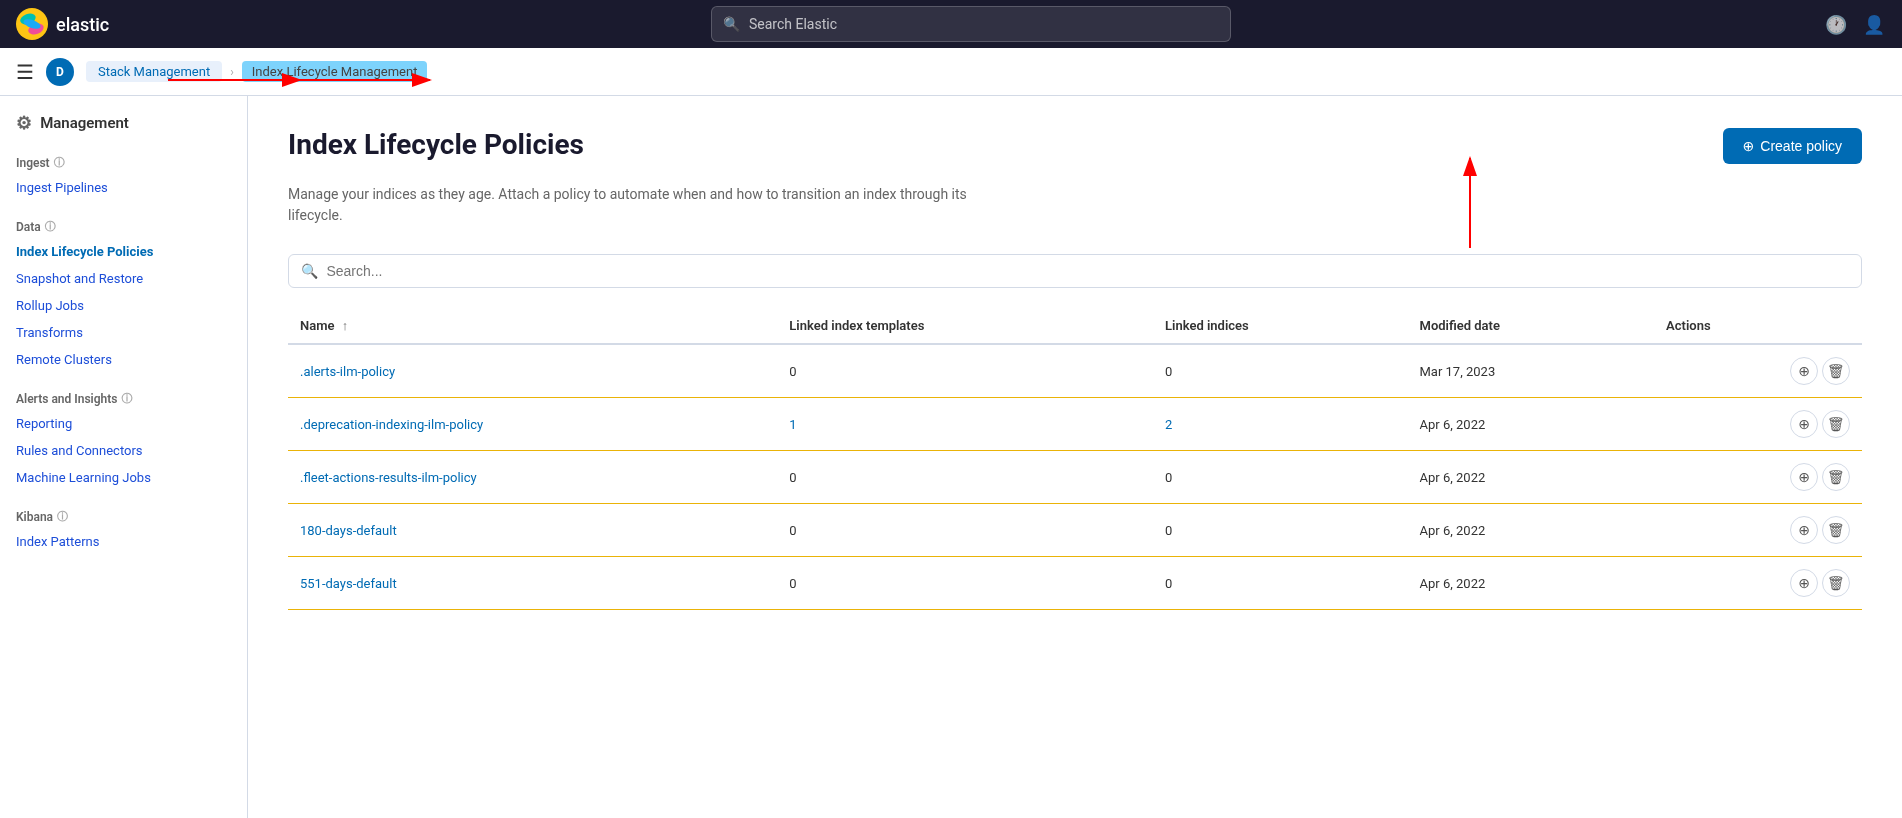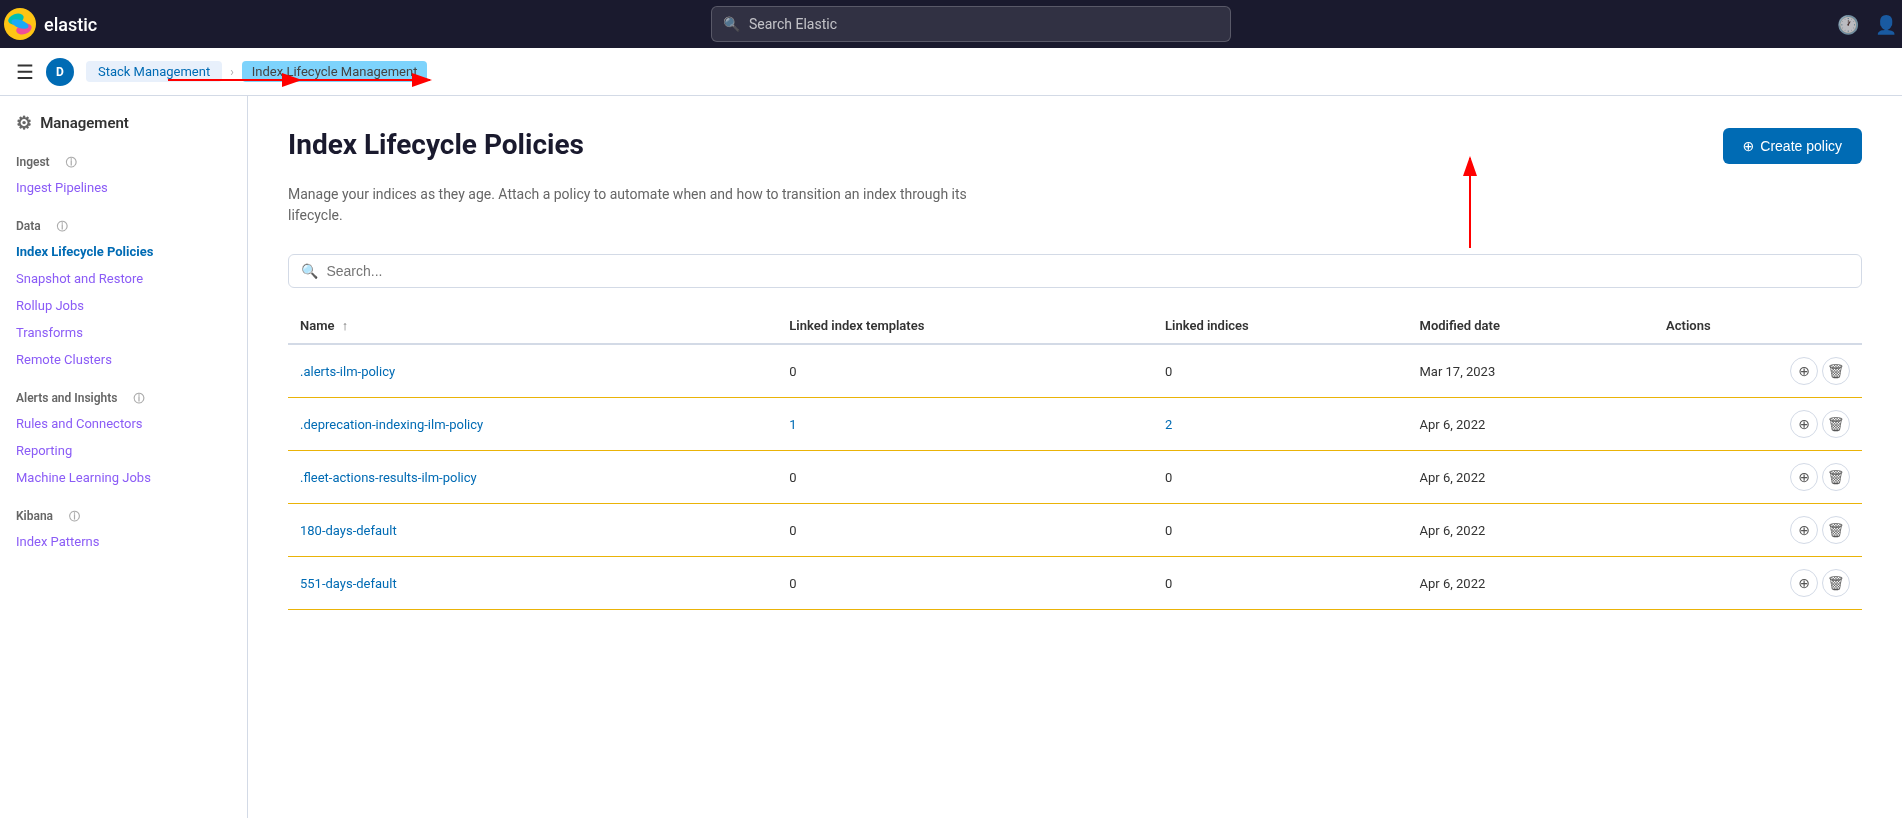--- a/index.html
+++ b/index.html
@@ -4,21 +4,21 @@
   <style>
     * { box-sizing: border-box; margin: 0; padding: 0; }
     body { font-family: -apple-system, BlinkMacSystemFont, 'Segoe UI', Roboto, sans-serif; background: #f5f7fa; overflow: hidden; }
 
     
     .top-nav {
       background: #1a1a2e;
       height: 48px;
       display: flex;
       align-items: center;
-      padding: 0 4px;
+      padding: 0 16px;
       gap: 12px;
     }
     .elastic-logo {
       display: flex; align-items: center; gap: 8px;
       color: white; font-size: 18px; font-weight: 500;
       min-width: 100px;
     }
     .elastic-logo-icon {
       width: 32px; height: 32px;
     }
@@ -96,27 +96,27 @@
     }
     .sidebar-header {
       display: flex; align-items: center; gap: 8px;
       padding: 16px 16px 12px;
       font-size: 15px; font-weight: 600; color: #333;
     }
     .sidebar-gear { color: #666; font-size: 18px; }
     .sidebar-section-label {
       font-size: 12px; font-weight: 600; color: #666;
       padding: 10px 16px 4px;
-      display: flex; gap: 16px;
+      display: flex; align-items: center; gap: 4px;
     }
     .sidebar-section-label .info-icon { color: #aaa; font-size: 11px; }
     .sidebar-item {
       padding: 6px 16px;
       font-size: 13px;
-      color: #8b5cf6;
+      color: #1d4ed8;
       cursor: pointer;
     }
     .sidebar-item.active {
       color: #006BB4;
       font-weight: 700;
     }
     .sidebar-divider { height: 8px; }
 
     
     .content {
@@ -292,24 +292,24 @@
     <div class="sidebar-item">
       <span>Remote Clusters</span>
     </div>
     <div class="sidebar-divider"></div>
 
     <div class="sidebar-section-label">
       <span>Alerts and Insights</span>
       <span class="info-icon">ⓘ</span>
     </div>
     <div class="sidebar-item">
+      <span>Reporting</span>
+    </div>
+    <div class="sidebar-item">
       <span>Rules and Connectors</span>
-    </div>
-    <div class="sidebar-item">
-      <span>Reporting</span>
     </div>
     <div class="sidebar-item">
       <span>Machine Learning Jobs</span>
     </div>
     <div class="sidebar-divider"></div>
 
     <div class="sidebar-section-label">
       <span>Kibana</span>
       <span class="info-icon">ⓘ</span>
     </div>

